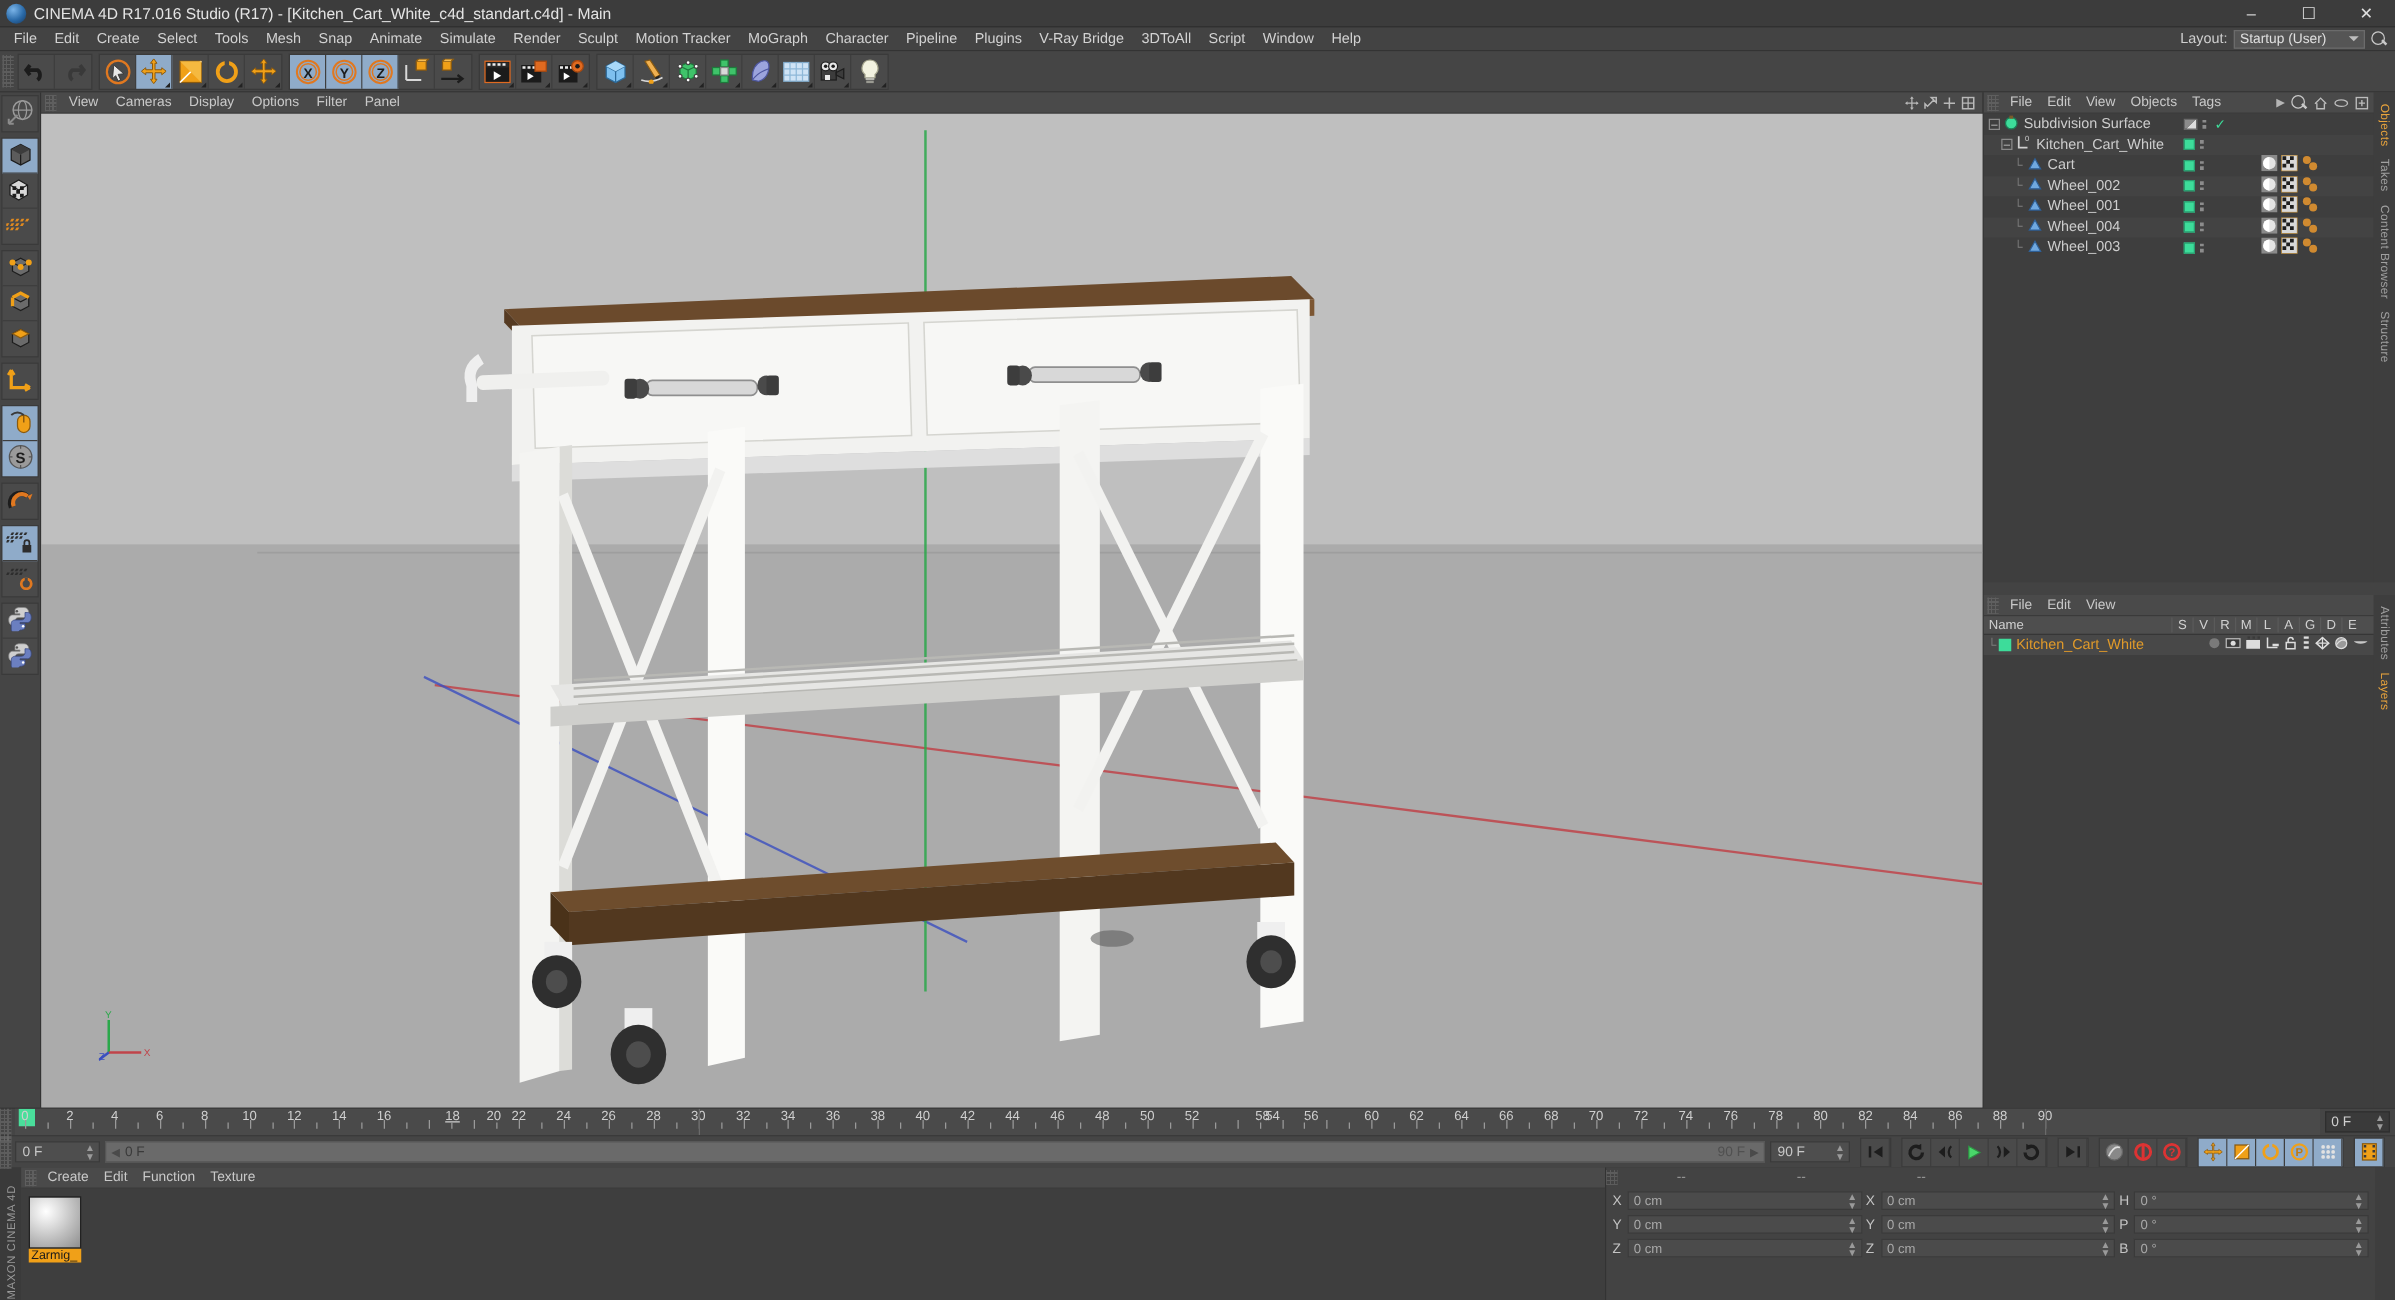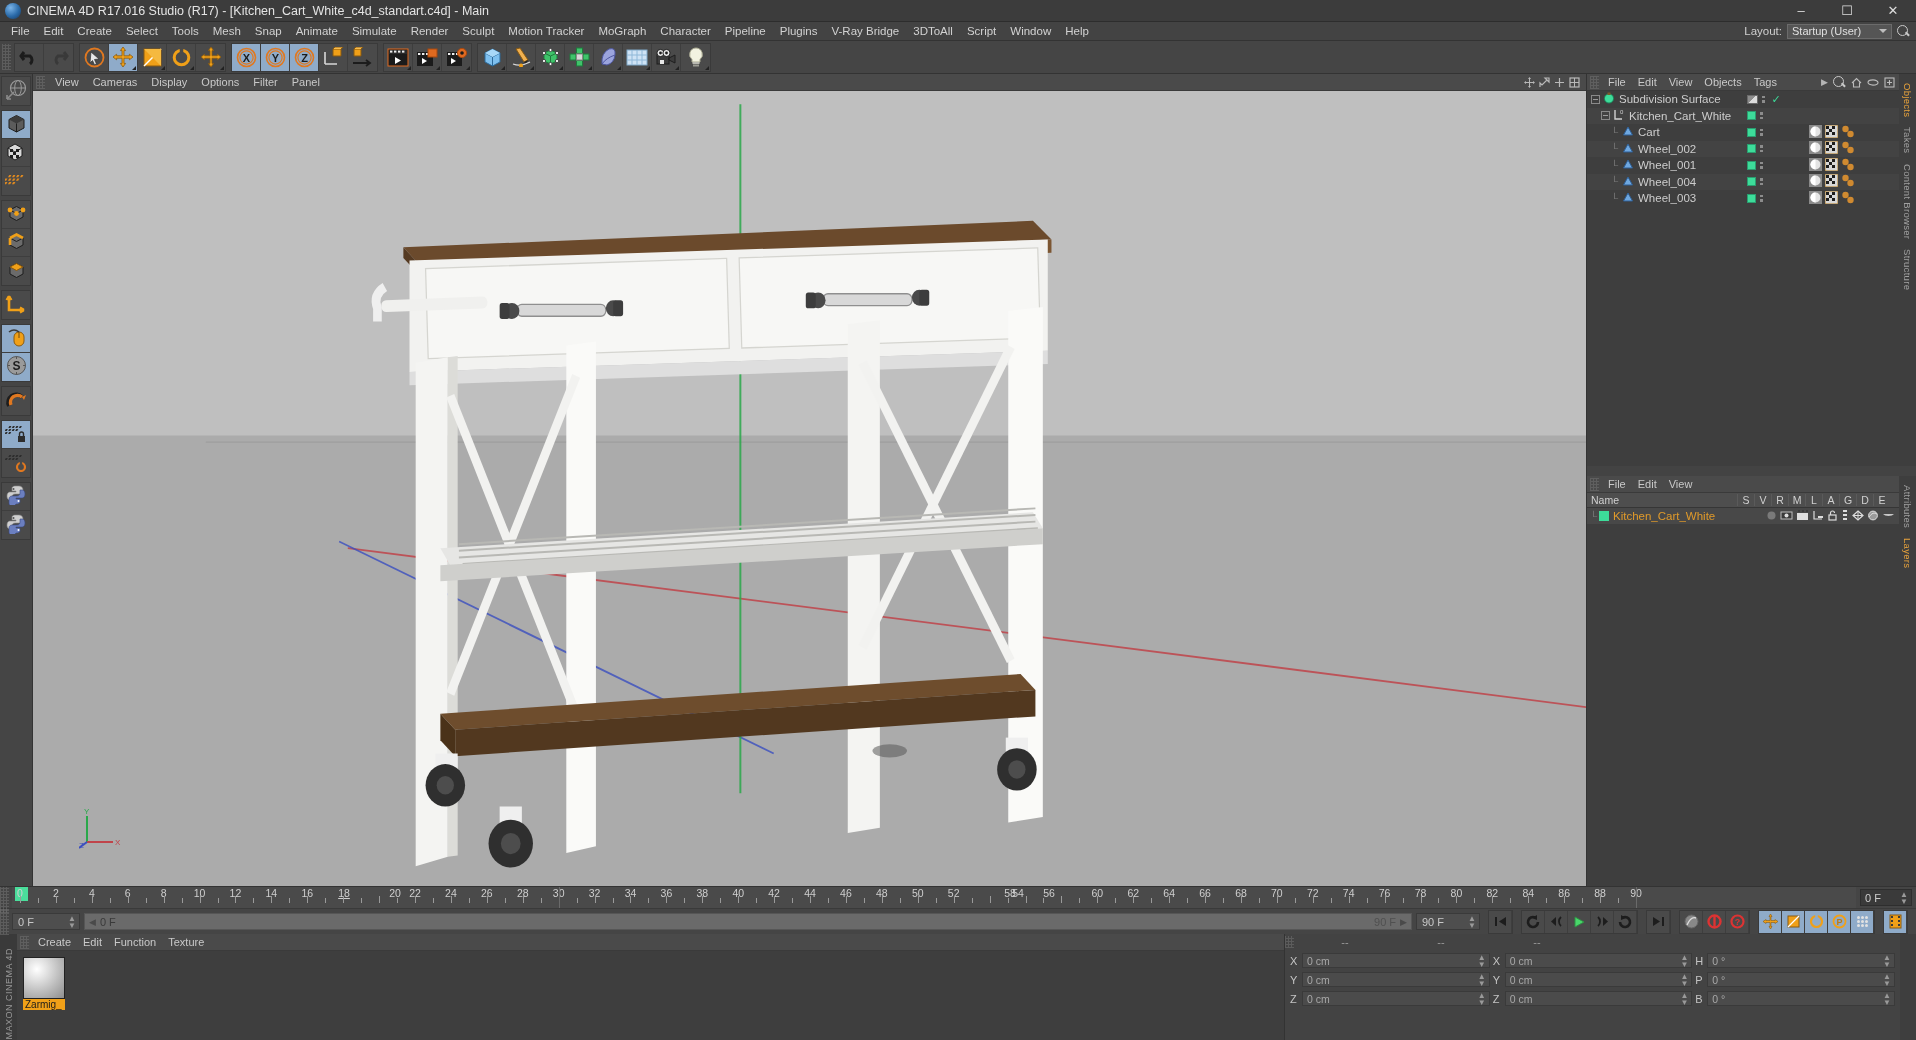--- a/index.html
+++ b/index.html
@@ -1130,21 +1130,21 @@
       <div class="tk" style="left: 205.511px;"></div>
       <div class="lbl" style="left: 223.467px;">12</div>
       <div class="tk maj" style="left: 223.467px;"></div>
       <div class="tk" style="left: 241.422px;"></div>
       <div class="lbl" style="left: 259.378px;">14</div>
       <div class="tk maj" style="left: 259.378px;"></div>
       <div class="tk" style="left: 277.333px;"></div>
       <div class="lbl" style="left: 295.289px;">16</div>
       <div class="tk maj" style="left: 295.289px;"></div>
       <div class="tk" style="left: 313.244px;"></div>
-      <div class="lbl" style="left: 332px; text-decoration: underline;">18</div>
+      <div class="lbl" style="left: 350px; text-decoration: underline;">18</div>
       <div class="tk maj" style="left: 331.2px;"></div>
       <div class="tk" style="left: 349.156px;"></div>
       <div class="lbl" style="left: 383px;">20</div>
       <div class="tk maj" style="left: 367.111px;"></div>
       <div class="tk" style="left: 385.067px;"></div>
       <div class="lbl" style="left: 403.022px;">22</div>
       <div class="tk maj" style="left: 403.022px;"></div>
       <div class="tk" style="left: 420.978px;"></div>
       <div class="lbl" style="left: 438.933px;">24</div>
       <div class="tk maj" style="left: 438.933px;"></div>

